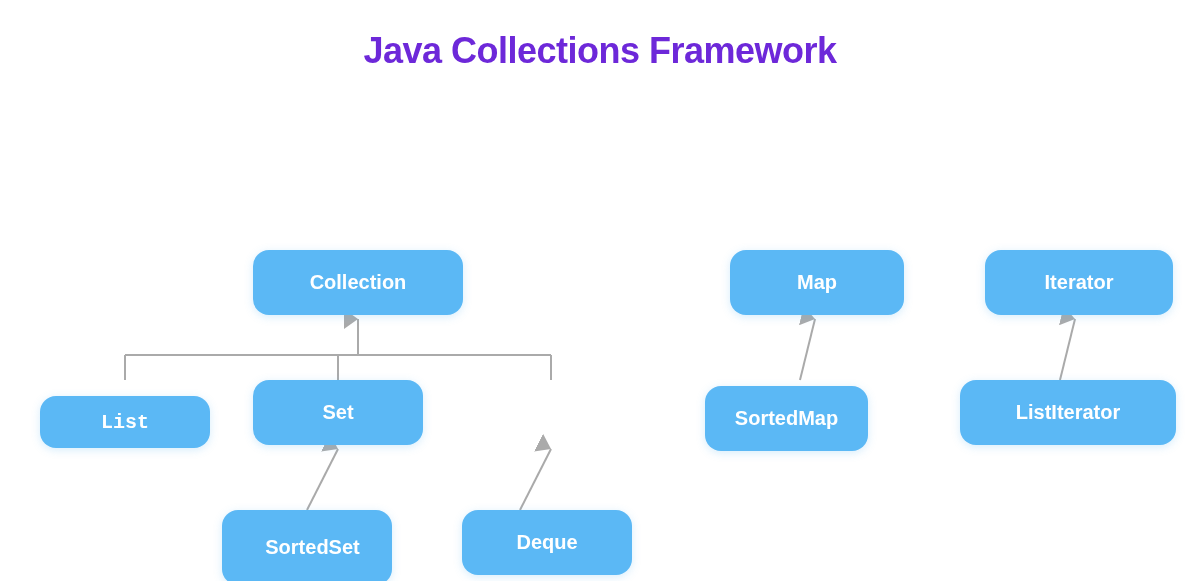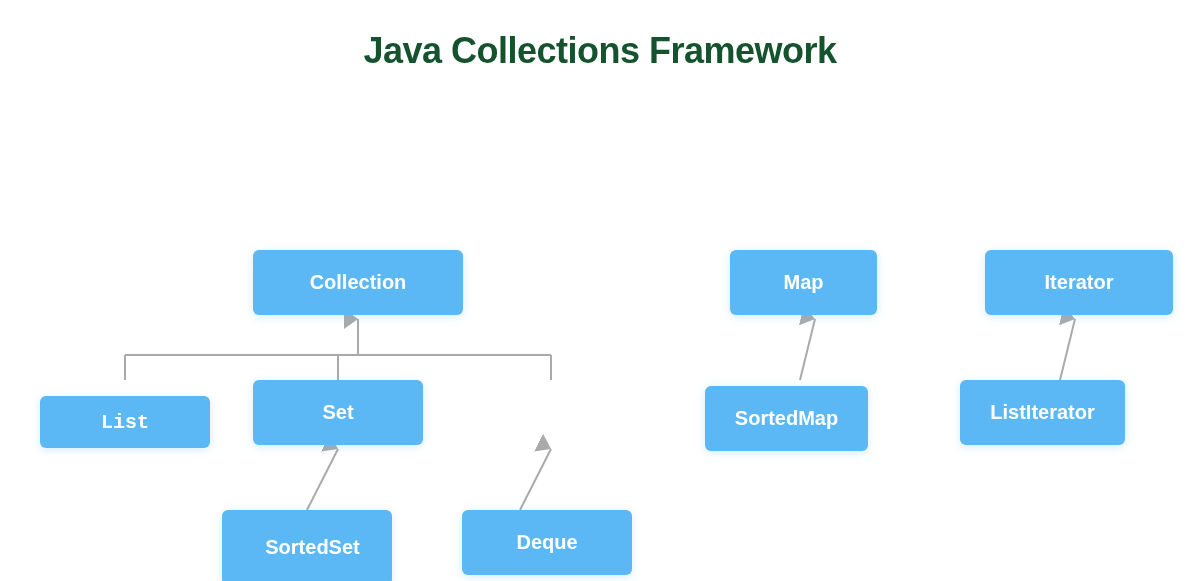--- a/index.html
+++ b/index.html
@@ -15,21 +15,21 @@
     .page {
       width: 1200px;
       height: 581px;
       position: relative;
     }
 
     .title {
       text-align: center;
       font-size: 36px;
       font-weight: 800;
-      color: #14532d;
+      color: #6d28d9;
       padding-top: 30px;
       letter-spacing: -0.5px;
     }
 
     .diagram-area {
       position: absolute;
       top: 110px;
       left: 0;
       width: 1200px;
       height: 471px;
@@ -40,21 +40,21 @@
       top: 0;
       left: 0;
       width: 1200px;
       height: 471px;
       pointer-events: none;
     }
 
     .node {
       position: absolute;
       background: #5bb8f5;
-      border-radius: 6px;
+      border-radius: 16px;
       display: flex;
       align-items: center;
       justify-content: center;
       color: #ffffff;
       font-weight: 700;
       font-size: 20px;
       box-shadow: 0 2px 8px rgba(91,184,245,0.25);
       white-space: nowrap;
     }
   </style>
@@ -81,18 +81,18 @@
         <line x1="520" y1="400" x2="551" y2="339" stroke="#aaaaaa" stroke-width="2" marker-end="url(#arrowhead)"></line>
         <line x1="800" y1="270" x2="815" y2="209" stroke="#aaaaaa" stroke-width="2" marker-end="url(#arrowhead)"></line>
         <line x1="1060" y1="270" x2="1075" y2="209" stroke="#aaaaaa" stroke-width="2" marker-end="url(#arrowhead)"></line>
       </svg>
 
   <div class="node" style="left: 253px; top: 140px; width: 210px; height: 65px;">Collection</div>
       <div class="node" style="left: 40px; top: 286px; width: 170px; height: 52px; font-family: Liberation Mono, monospace;">List</div>
       <div class="node" style="left: 253px; top: 270px; width: 170px; height: 65px;">Set</div>
       <div class="node" style="left: 222px; top: 400px; width: 170px; height: 75px; padding-left: 11px;">SortedSet</div>
       <div class="node" style="left: 435px; top: 400px; width: 170px; height: 65px; margin-left: 27px;">Deque</div>
-      <div class="node" style="left: 730px; top: 140px; width: 147px; height: 65px;">Map</div>
+      <div class="node" style="left: 730px; top: 140px; width: 174px; height: 65px;">Map</div>
       <div class="node" style="left: 705px; top: 276px; width: 163px; height: 65px;">SortedMap</div>
       <div class="node" style="left: 985px; top: 140px; width: 188px; height: 65px;">Iterator</div>
-      <div class="node" style="left: 960px; top: 270px; width: 165px; height: 65px;">ListIterator</div>
+      <div class="node" style="left: 960px; top: 270px; width: 216px; height: 65px;">ListIterator</div>
     </div>
 </div>
 
 </body></html>

